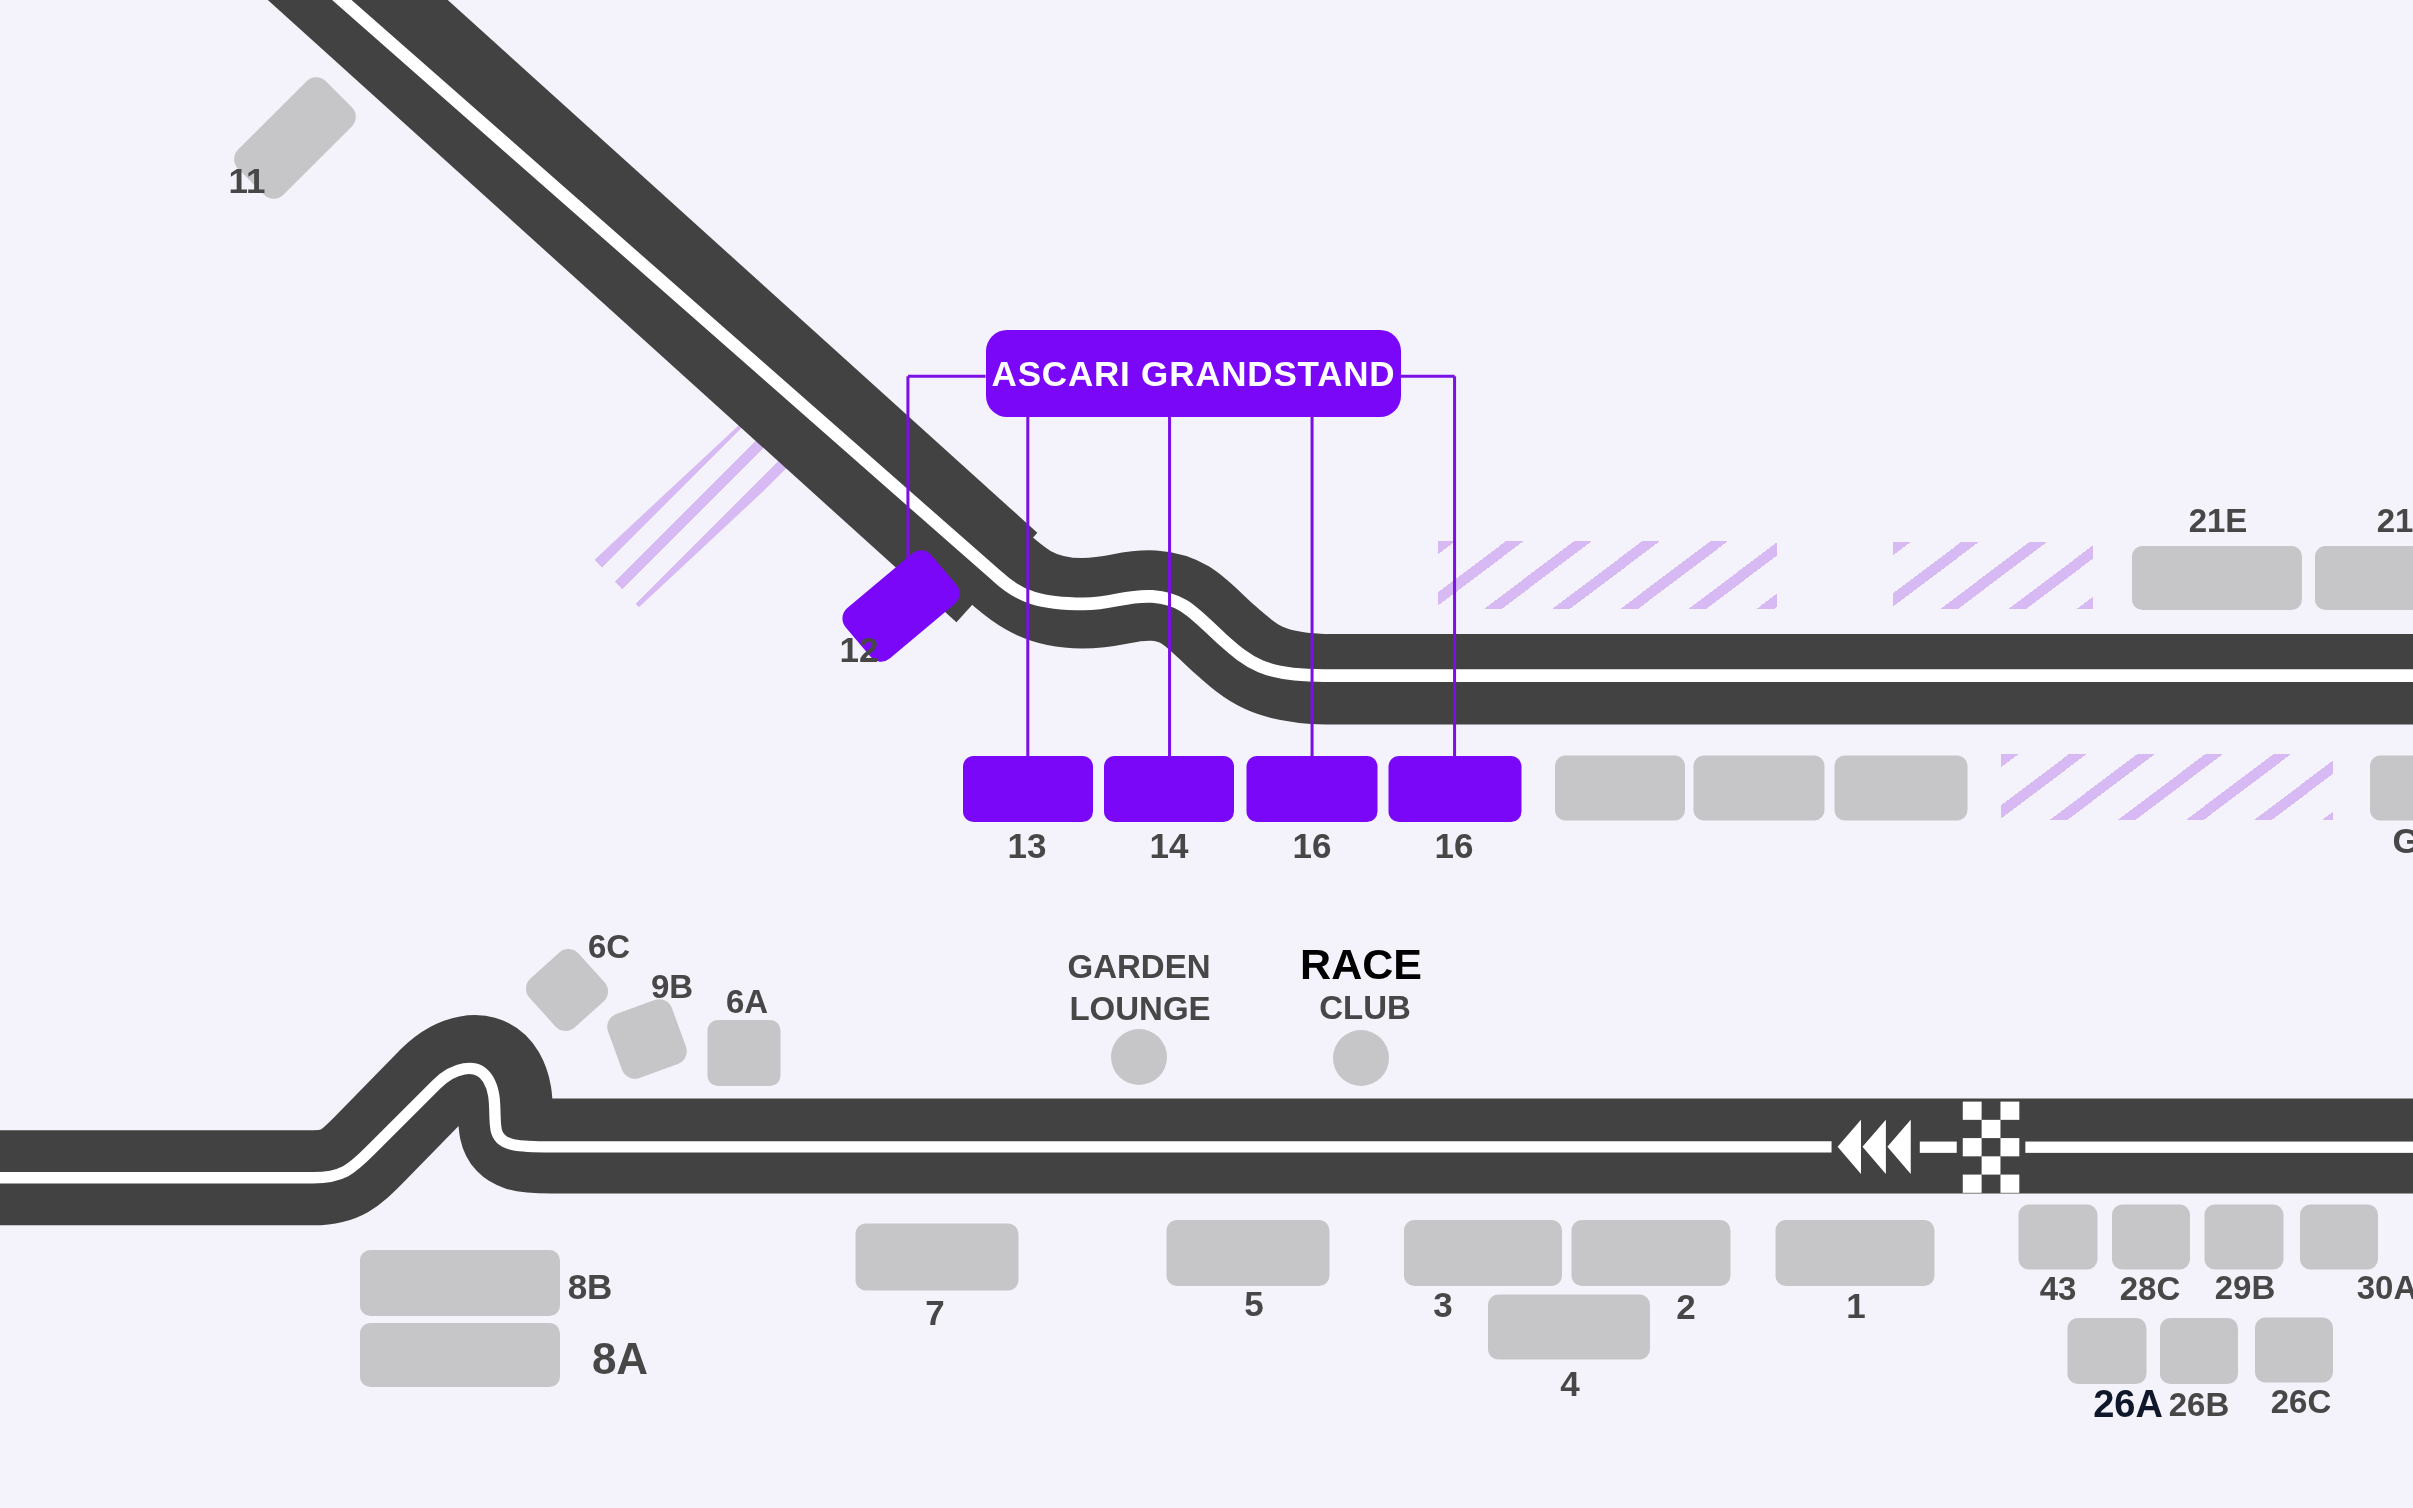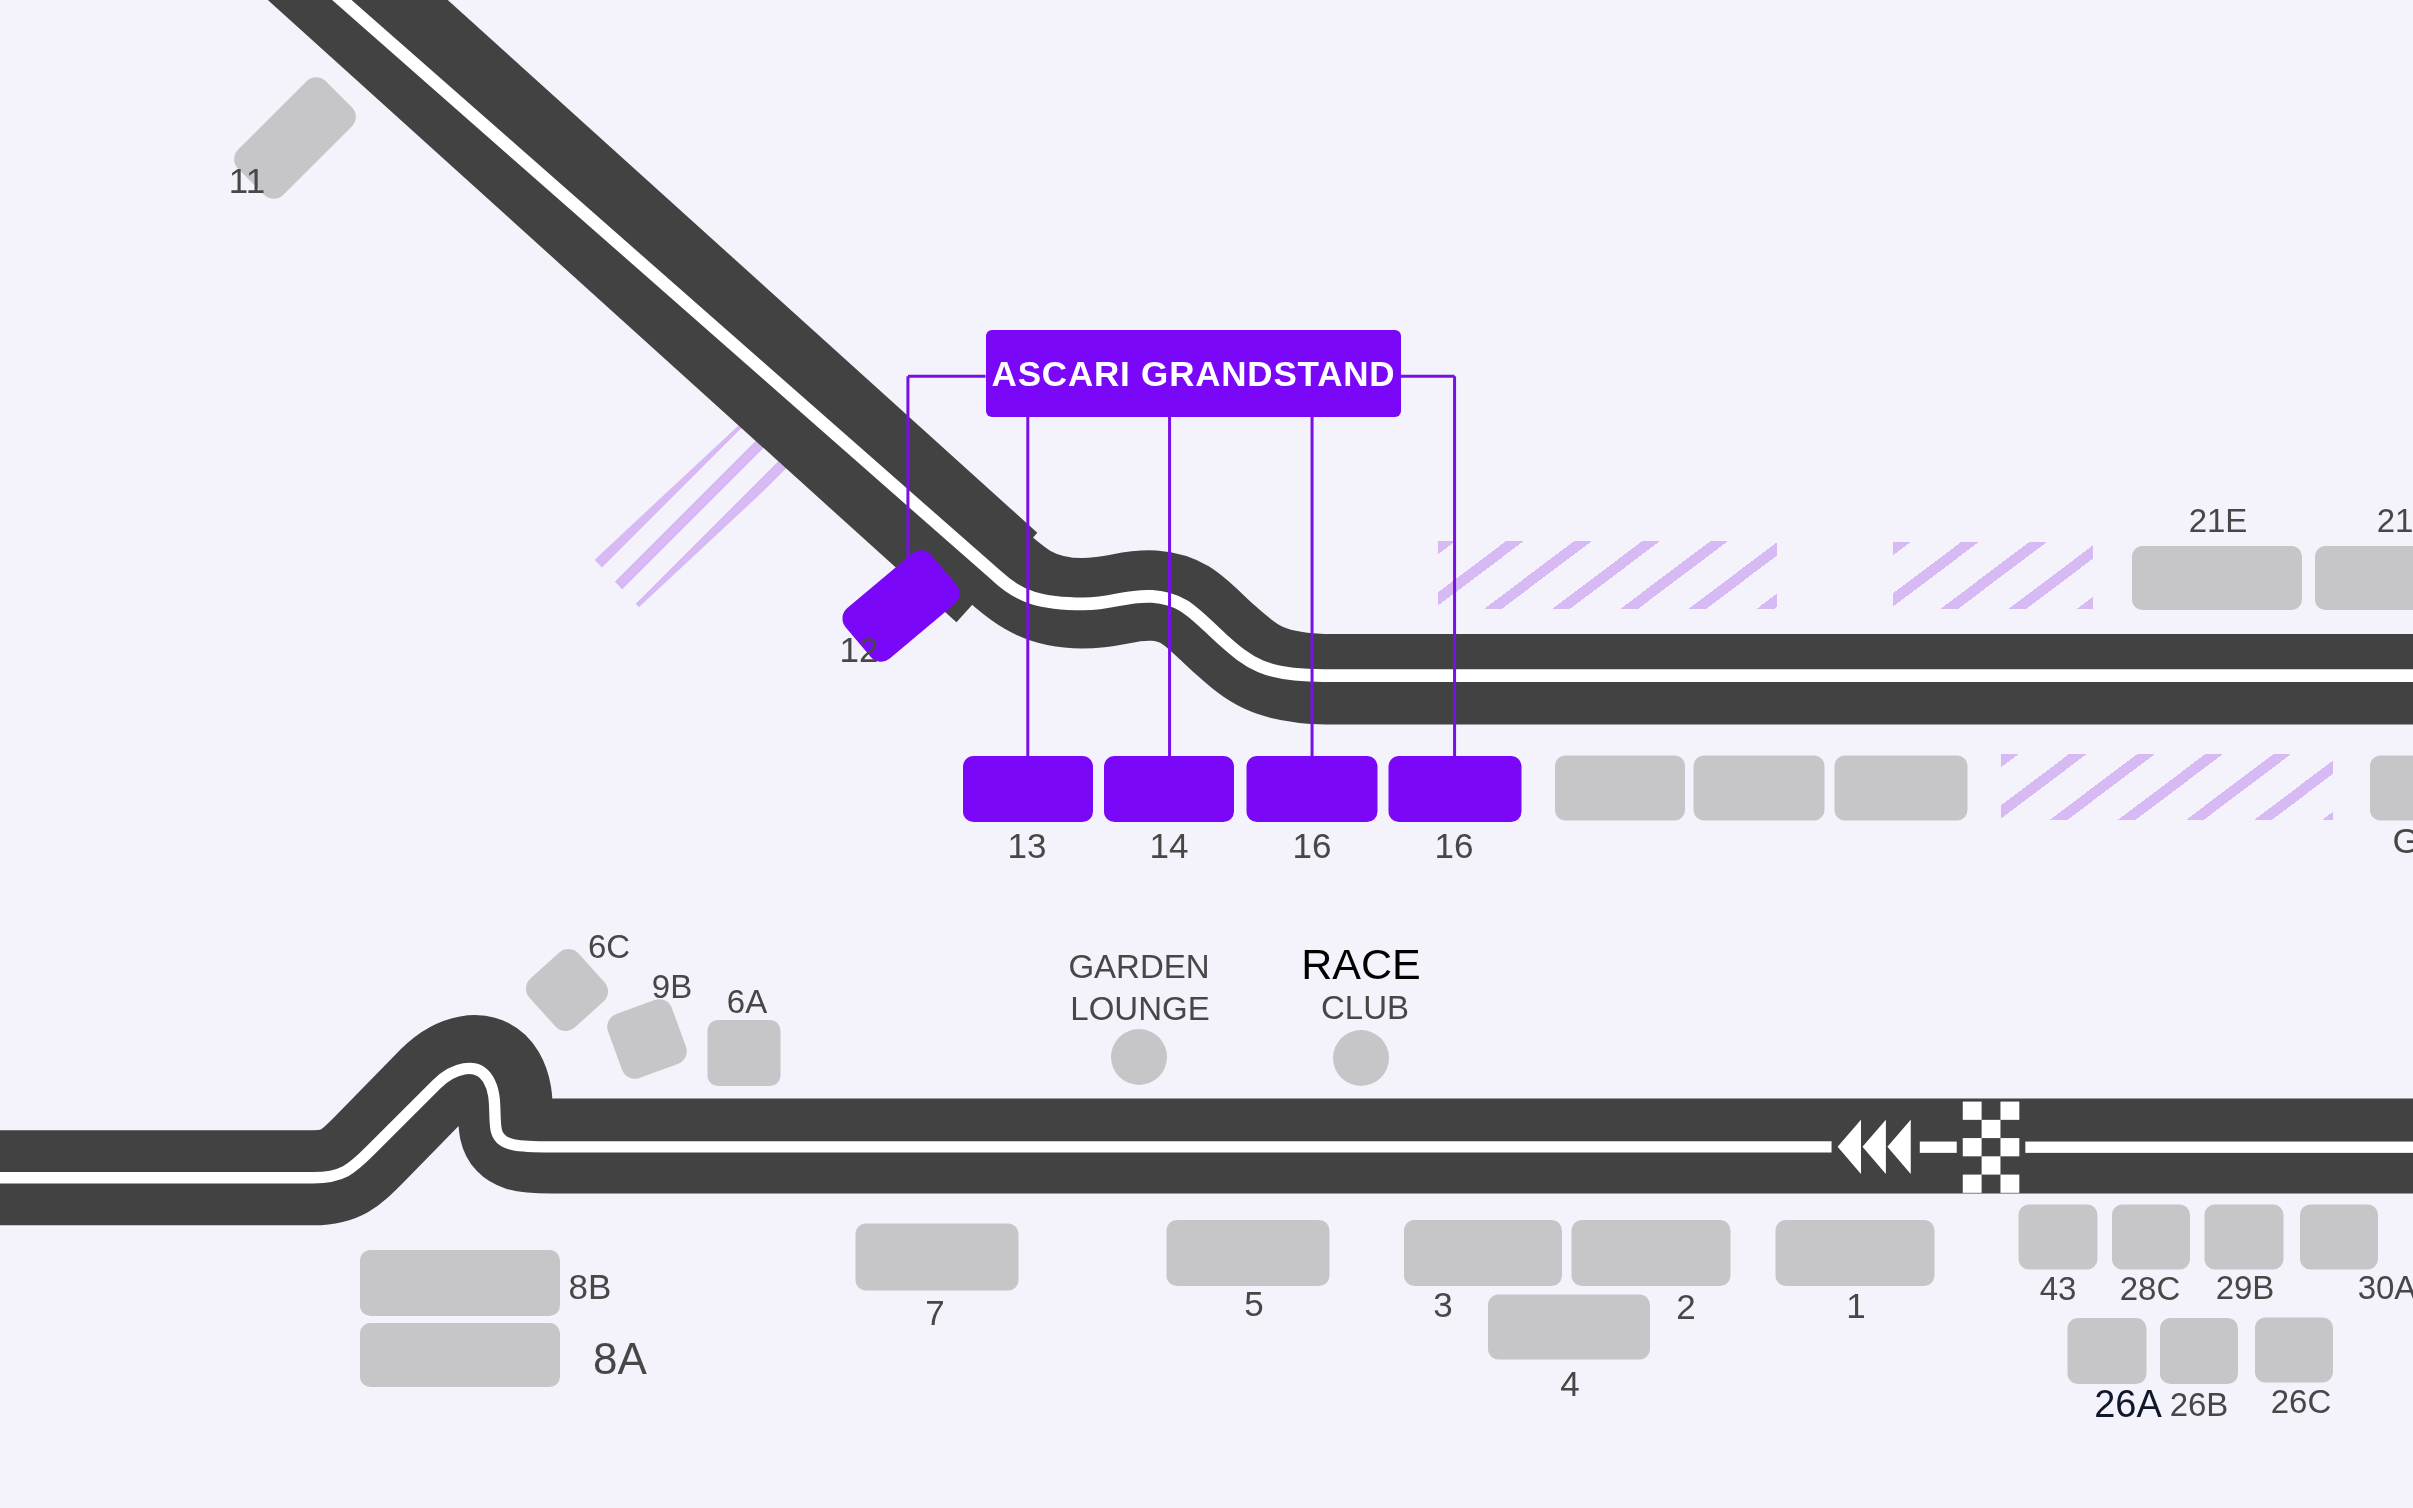--- a/index.html
+++ b/index.html
@@ -11,29 +11,29 @@
   #map{position:relative;width:2413px;height:1508px;background:#f4f3fb;overflow:hidden;}
   #trackSvg{position:absolute;left:0;top:0;z-index:3;}
   .hatch{position:absolute;z-index:1;}
   .block{
     position:absolute;z-index:4;border-radius:10.6px;
     transform:translate(-50%,-50%);
   }
   .block.rot18{border-radius:13.6px;}
   .maplabel{
     position:absolute;z-index:6;transform:translate(-50%,-50%);
-    font-weight:400;color:#474747;white-space:nowrap;line-height:1;text-align:right;
+    font-weight:700;color:#474747;white-space:nowrap;line-height:1;text-align:right;
   }
   .poi-circle{
     position:absolute;z-index:4;border-radius:50%;
     transform:translate(-50%,-50%);
   }
   #callout{
     position:absolute;z-index:7;display:flex;align-items:center;justify-content:center;
-    border-radius:6px;color:#ffffff;font-weight:700;letter-spacing:0.8px;
+    border-radius:21px;color:#ffffff;font-weight:700;letter-spacing:0.8px;
   }
 </style>
 </head>
 <body>
 
 <div id="map">
     <div class="hatch" style="left: 2001px; top: 754px; width: 332px; height: 66px; background: repeating-linear-gradient(143deg, rgb(215, 186, 244) 0px, rgb(215, 186, 244) 10.6px, transparent 10.6px, transparent 41px);"></div>
     <div class="hatch" style="left: 1893px; top: 542px; width: 200px; height: 67px; background: repeating-linear-gradient(143deg, rgb(215, 186, 244) 0px, rgb(215, 186, 244) 10.6px, transparent 10.6px, transparent 41px);"></div>
     <div class="hatch" style="left: 1438px; top: 541px; width: 339px; height: 68px; background: repeating-linear-gradient(143deg, rgb(215, 186, 244) 0px, rgb(215, 186, 244) 10.6px, transparent 10.6px, transparent 41px);"></div>
     <div class="hatch" style="left: 577px; top: 450px; width: 296px; height: 65px; transform: rotate(-43deg); background: repeating-linear-gradient(178deg, rgb(215, 186, 244) 0px, rgb(215, 186, 244) 10.6px, transparent 10.6px, transparent 30px);"></div>

